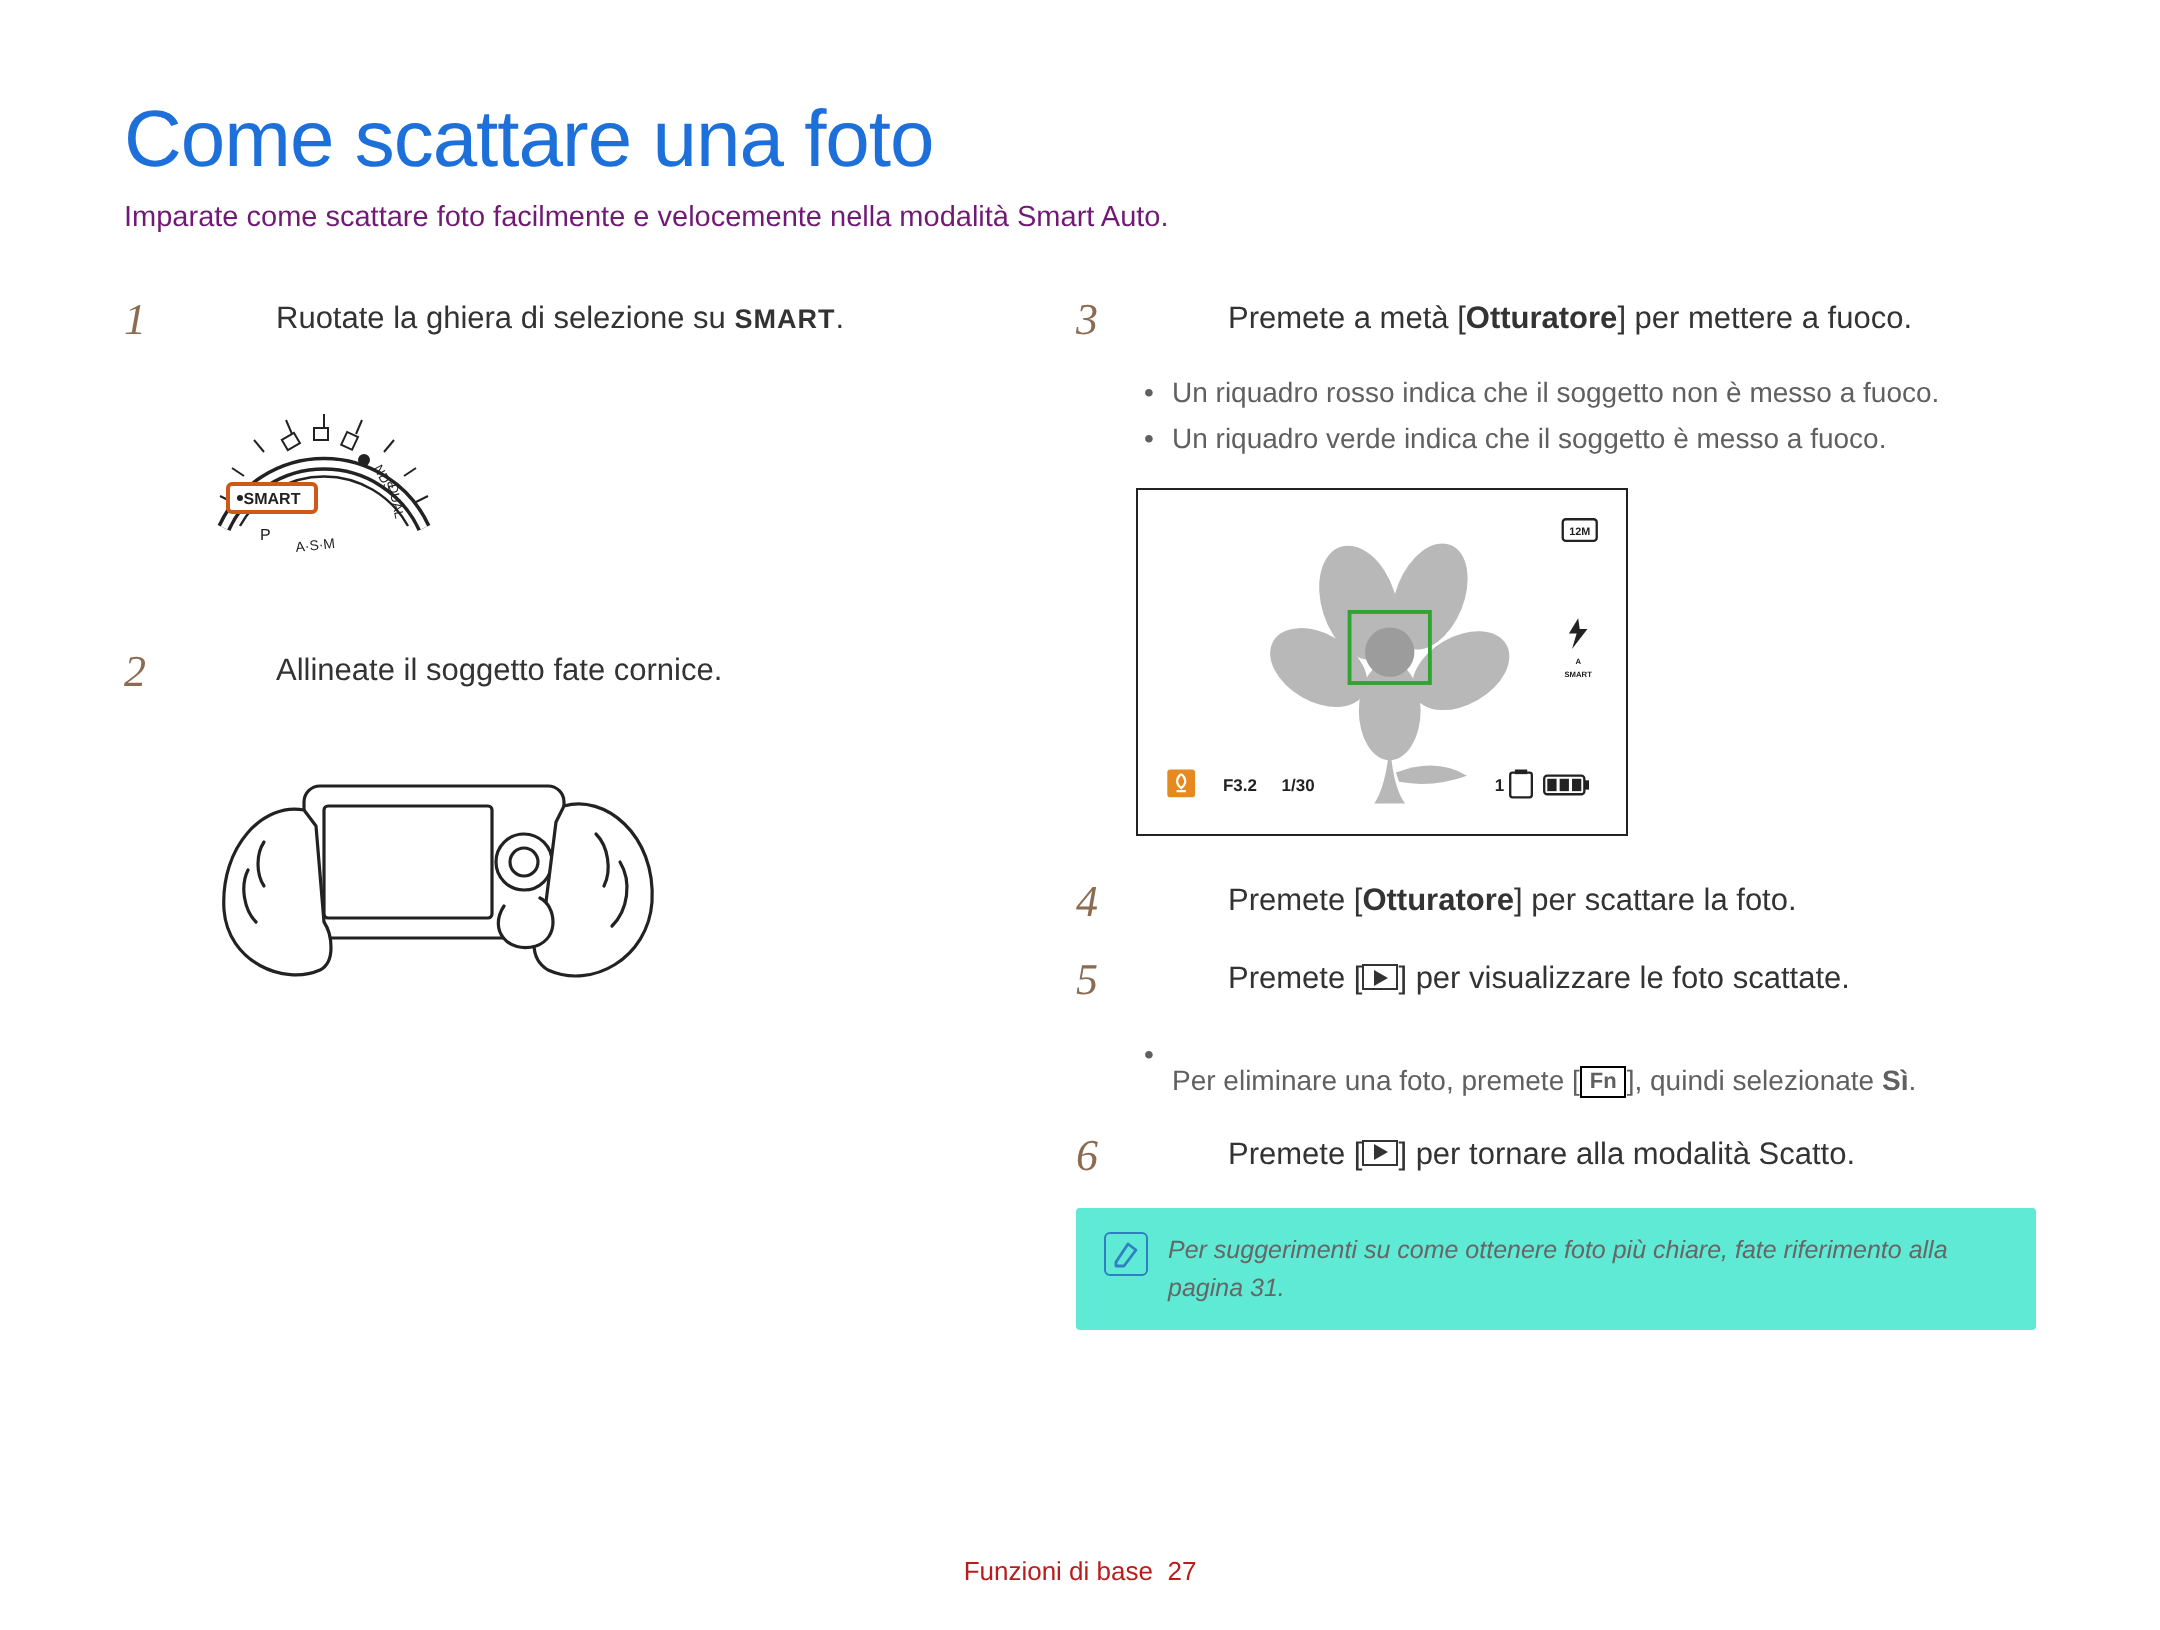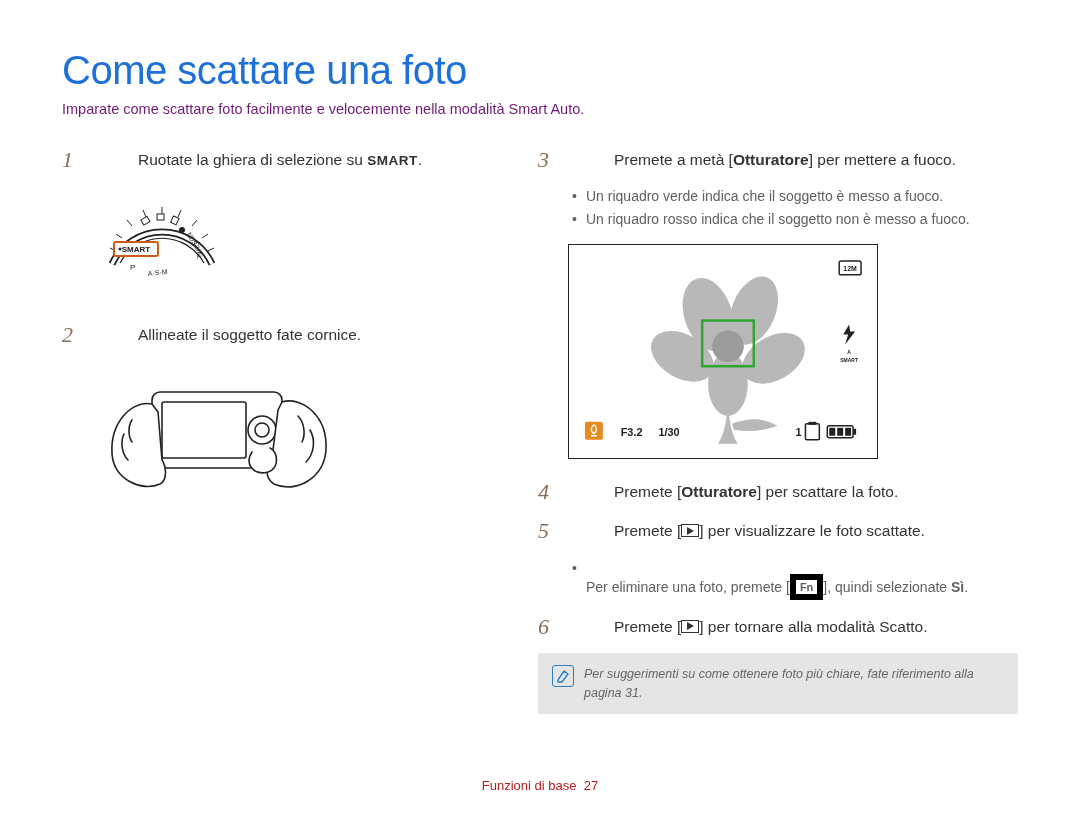--- a/index.html
+++ b/index.html
@@ -73,21 +73,21 @@
   }
   .bullets li::before {
     content: "•";
     position: absolute;
     left: 0;
     top: 0;
     color: #606060;
   }
   .fn-box {
     display: inline-block;
-    border: 6px solid #000000;
+    border: 1px solid #000000;
     font-size: 11px;
     font-weight: bold;
     padding: 0 4px;
     line-height: 14px;
     vertical-align: 1px;
     margin-top: 16px;
   }
   .play-box {
     display: inline-block;
     width: 18px;
@@ -107,29 +107,29 @@
   }
   .dial-wrap {
     margin: 12px 0 32px 40px;
   }
   .dial-svg { width: 120px; height: 100px; }
   .hands-wrap {
     margin: 10px 0 20px 40px;
   }
   .lcd-wrap {
     margin: 8px 0 20px 30px;
-    width: 310px;
+    width: 246px;
     border: 1.5px solid #222;
     padding: 10px;
     background: #fff;
   }
   .tip-box {
     display: flex;
     gap: 10px;
-    background: #e5e5e5;
+    background: #5eead4;
     border-radius: 2px;
     padding: 12px 14px;
     margin-top: 10px;
     font-size: 12.5px;
     font-style: italic;
     color: #666;
     line-height: 1.5;
   }
   .tip-icon {
     flex: 0 0 22px;
@@ -233,22 +233,22 @@
 
   <div class="col-right">
 
     <div class="step">
       <div class="step-num">3</div>
       <div class="step-text">
         <span>Premete a metà [</span><b>Otturatore</b><span>] per mettere a fuoco.</span>
       </div>
     </div>
     <ul class="bullets">
+      <li>Un riquadro rosso indica che il soggetto non è messo a fuoco.</li>
       <li>Un riquadro verde indica che il soggetto è messo a fuoco.</li>
-      <li>Un riquadro rosso indica che il soggetto non è messo a fuoco.</li>
     </ul>
 
     <div class="lcd-wrap">
       <svg width="100%" viewBox="0 0 290 190">
 
         <g fill="#b8b8b8">
           <ellipse cx="130" cy="60" rx="24" ry="38" transform="rotate(-18 130 60)"></ellipse>
           <ellipse cx="176" cy="56" rx="22" ry="36" transform="rotate(22 176 56)"></ellipse>
           <ellipse cx="104" cy="102" rx="22" ry="34" transform="rotate(-60 104 102)"></ellipse>
           <ellipse cx="196" cy="104" rx="22" ry="34" transform="rotate(60 196 104)"></ellipse>

